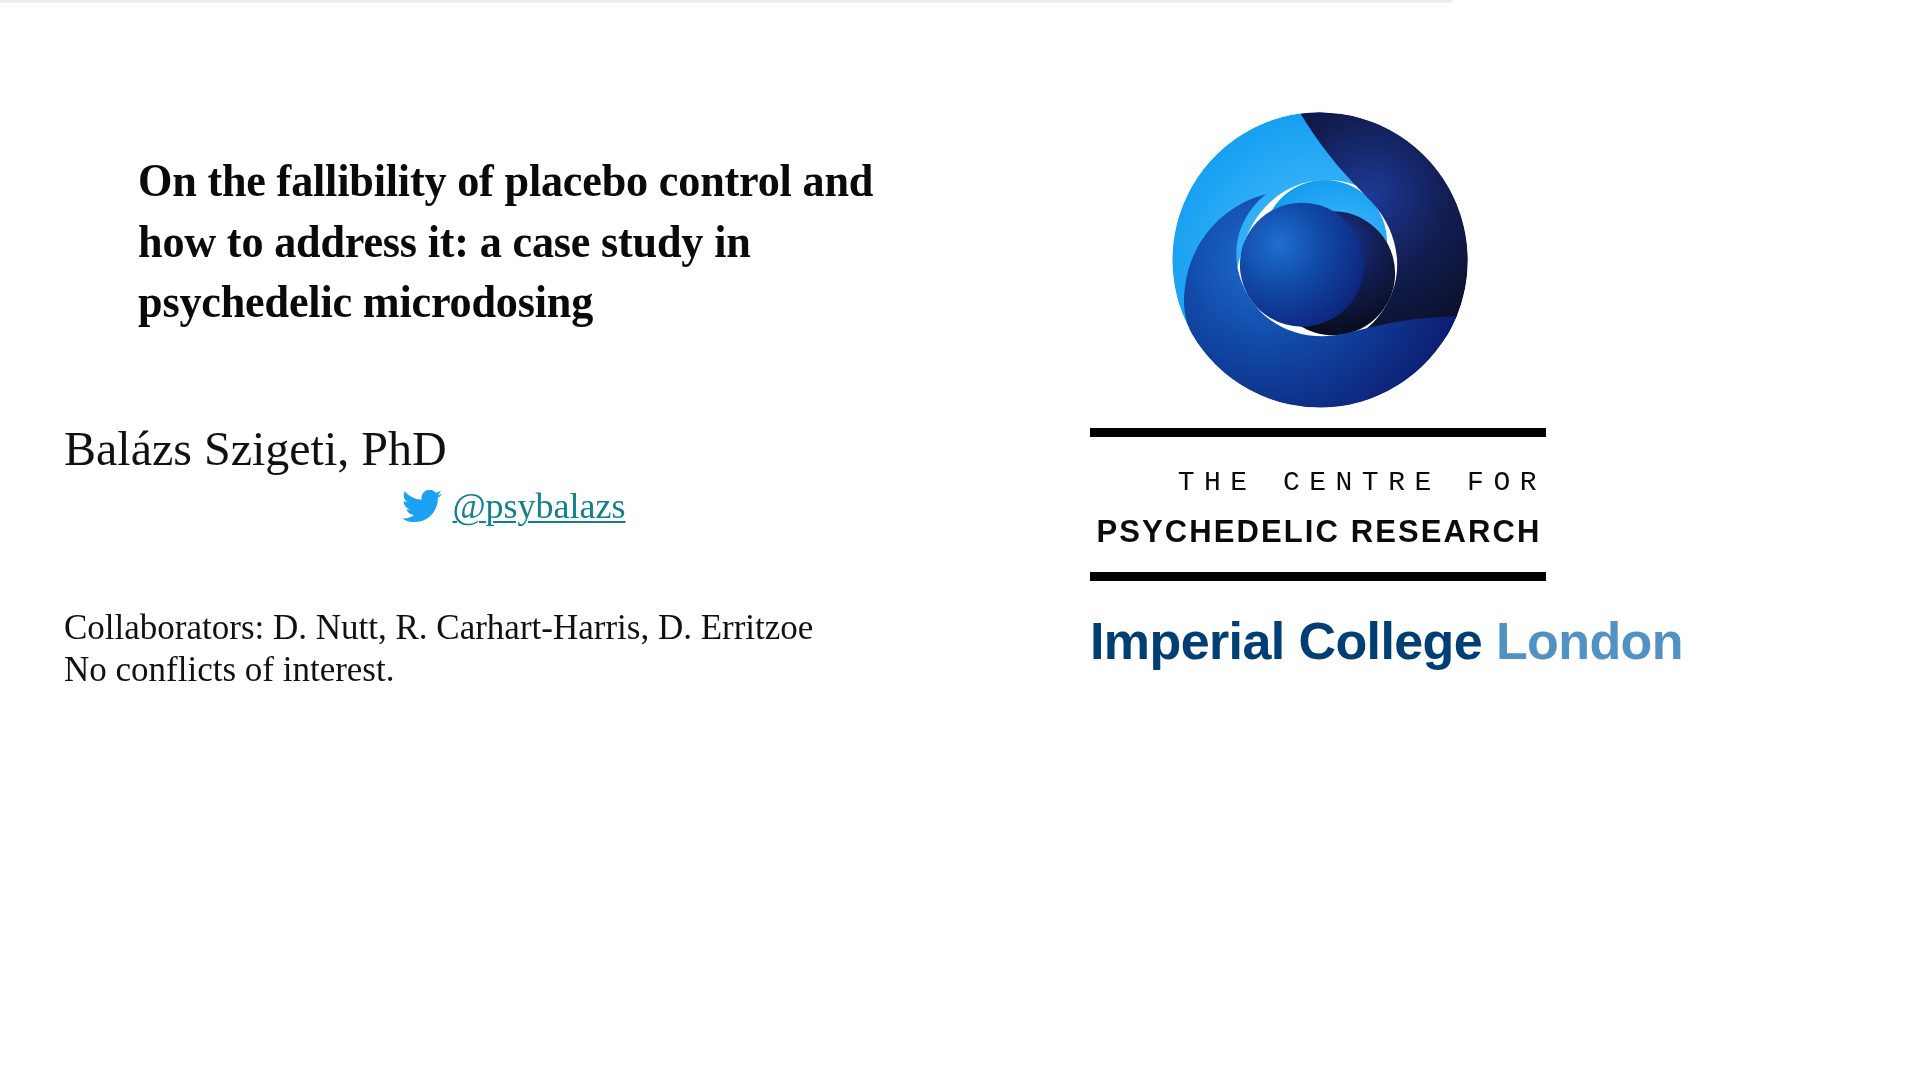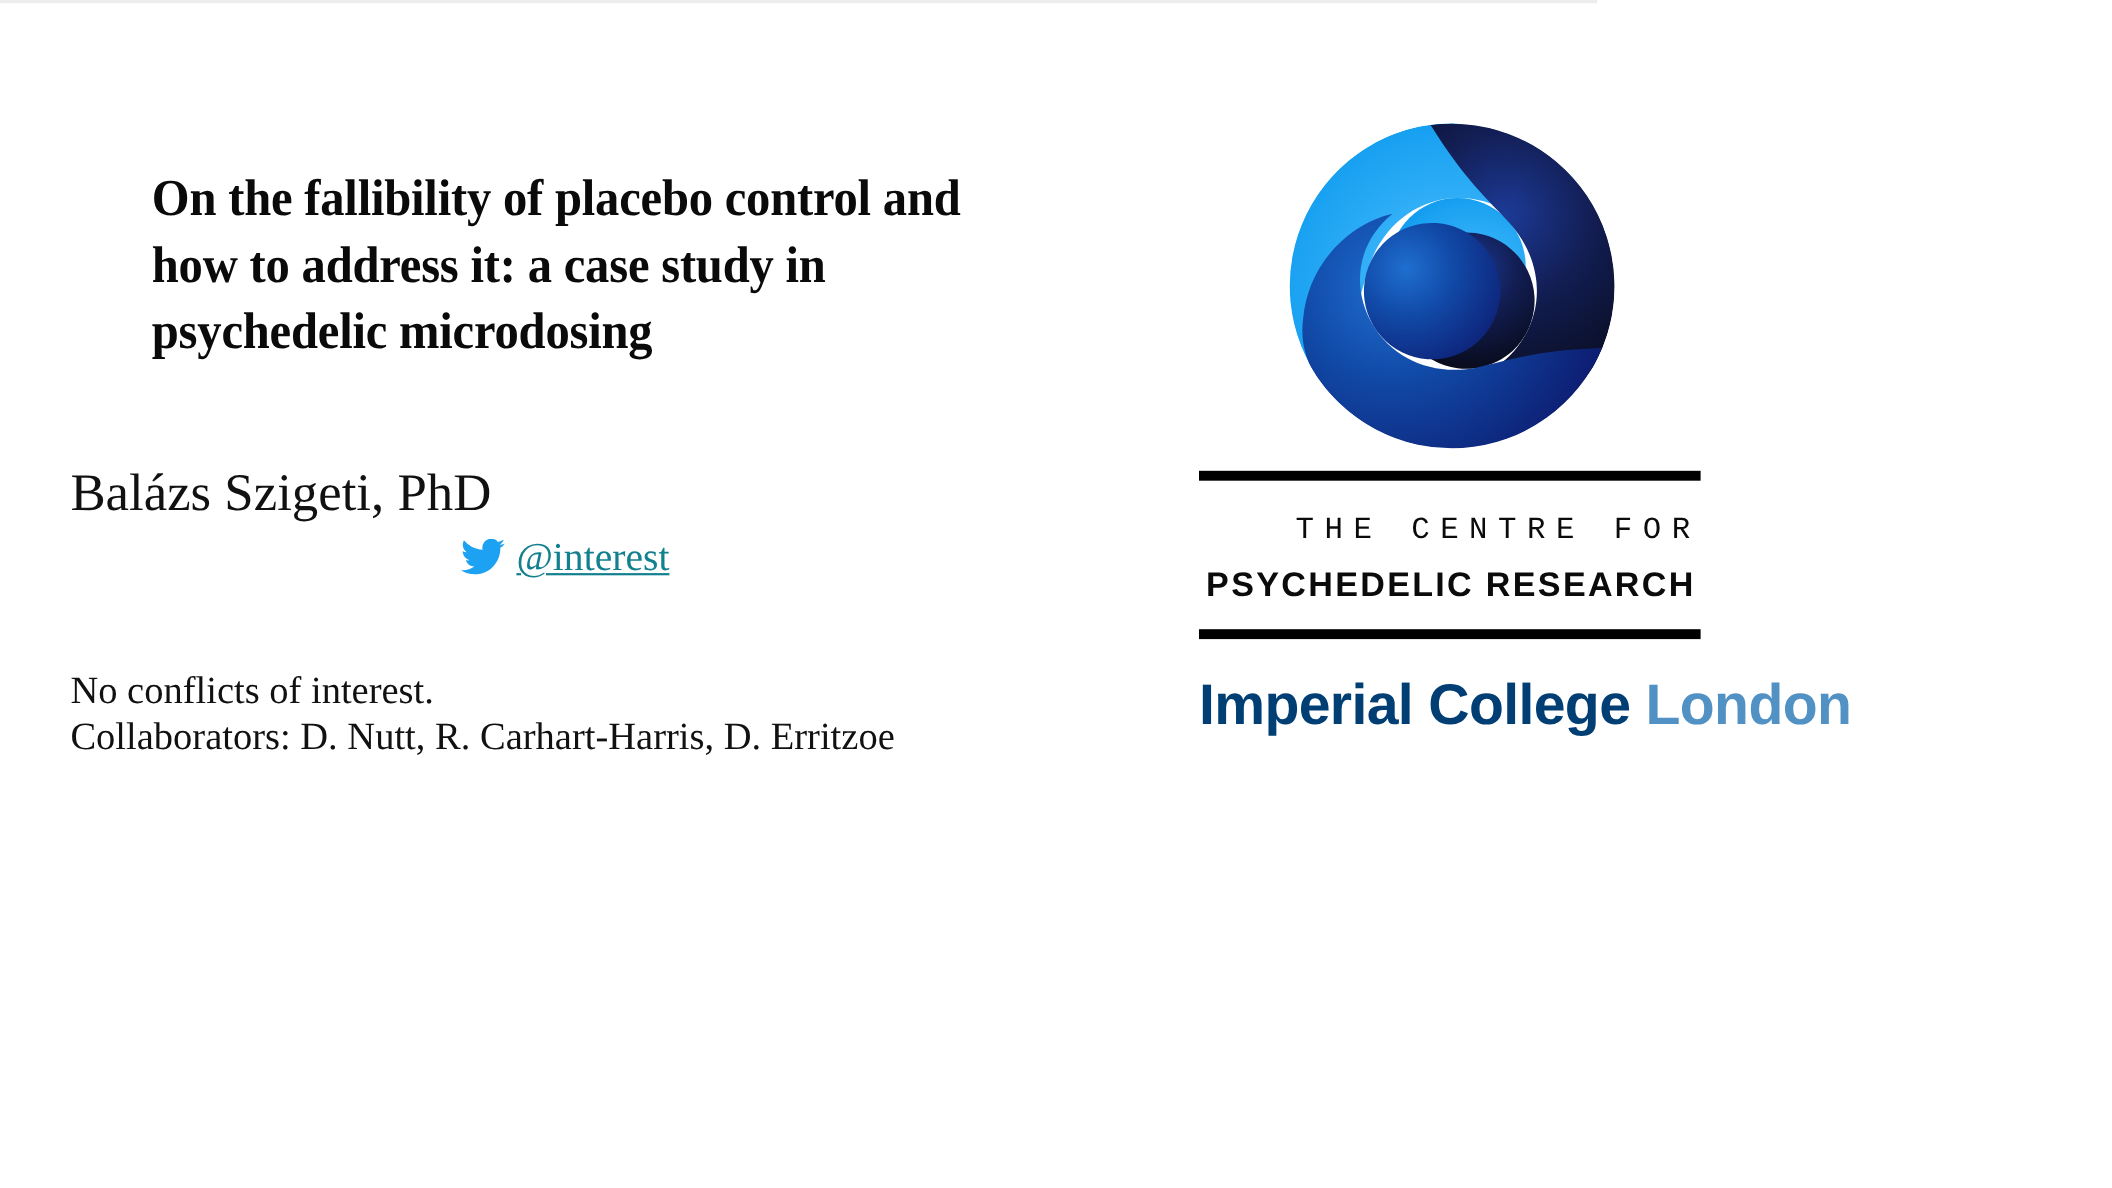--- a/index.html
+++ b/index.html
@@ -181,27 +181,27 @@
 
     <div class="author-block">
       <div class="author-name">Balázs Szigeti, PhD</div>
 
       <div class="twitter-line">
         <span class="twitter-icon">
           <svg viewBox="0 0 40 34" width="40" height="34" xmlns="http://www.w3.org/2000/svg" aria-hidden="true">
             <path fill="#1da1f2" d="M40 4.02c-1.47.65-3.05 1.09-4.71 1.29 1.69-1.01 2.99-2.62 3.6-4.53-1.58.94-3.34 1.62-5.2 1.98C32.19.65 30.05-.3 27.7-.3c-4.52 0-8.18 3.66-8.18 8.18 0 .64.07 1.26.21 1.86C12.93 9.4 6.86 6.12 2.8 1.13c-.71 1.21-1.11 2.62-1.11 4.12 0 2.84 1.45 5.35 3.64 6.81-1.34-.04-2.6-.41-3.7-1.02v.1c0 3.97 2.82 7.28 6.56 8.03-.69.19-1.41.29-2.16.29-.53 0-1.04-.05-1.54-.15 1.04 3.25 4.06 5.62 7.64 5.68-2.8 2.19-6.33 3.5-10.16 3.5-.66 0-1.31-.04-1.95-.11 3.62 2.32 7.92 3.68 12.54 3.68 15.05 0 23.28-12.47 23.28-23.28 0-.35-.01-.71-.02-1.06C37.51 7.1 38.9 5.66 40 4.02z"></path>
           </svg>
         </span>
-        <a class="twitter-handle" href="#">@interest</a>
+        <a class="twitter-handle" href="#">@psybalazs</a>
       </div>
     </div>
 
     <div class="notes-block">
+      <div>Collaborators: D. Nutt, R. Carhart-Harris, D. Erritzoe</div>
       <div>No conflicts of interest.</div>
-      <div>Collaborators: D. Nutt, R. Carhart-Harris, D. Erritzoe</div>
     </div>
 
   </div>
 
   <div class="right-col">
 
     <svg class="triskelion-wrap" viewBox="0 0 300 300" xmlns="http://www.w3.org/2000/svg" aria-hidden="true">
       <defs>
         <radialGradient id="gLight" cx="62%" cy="66%" r="74%">
           <stop offset="0%" stop-color="#8fd6fb"></stop>

